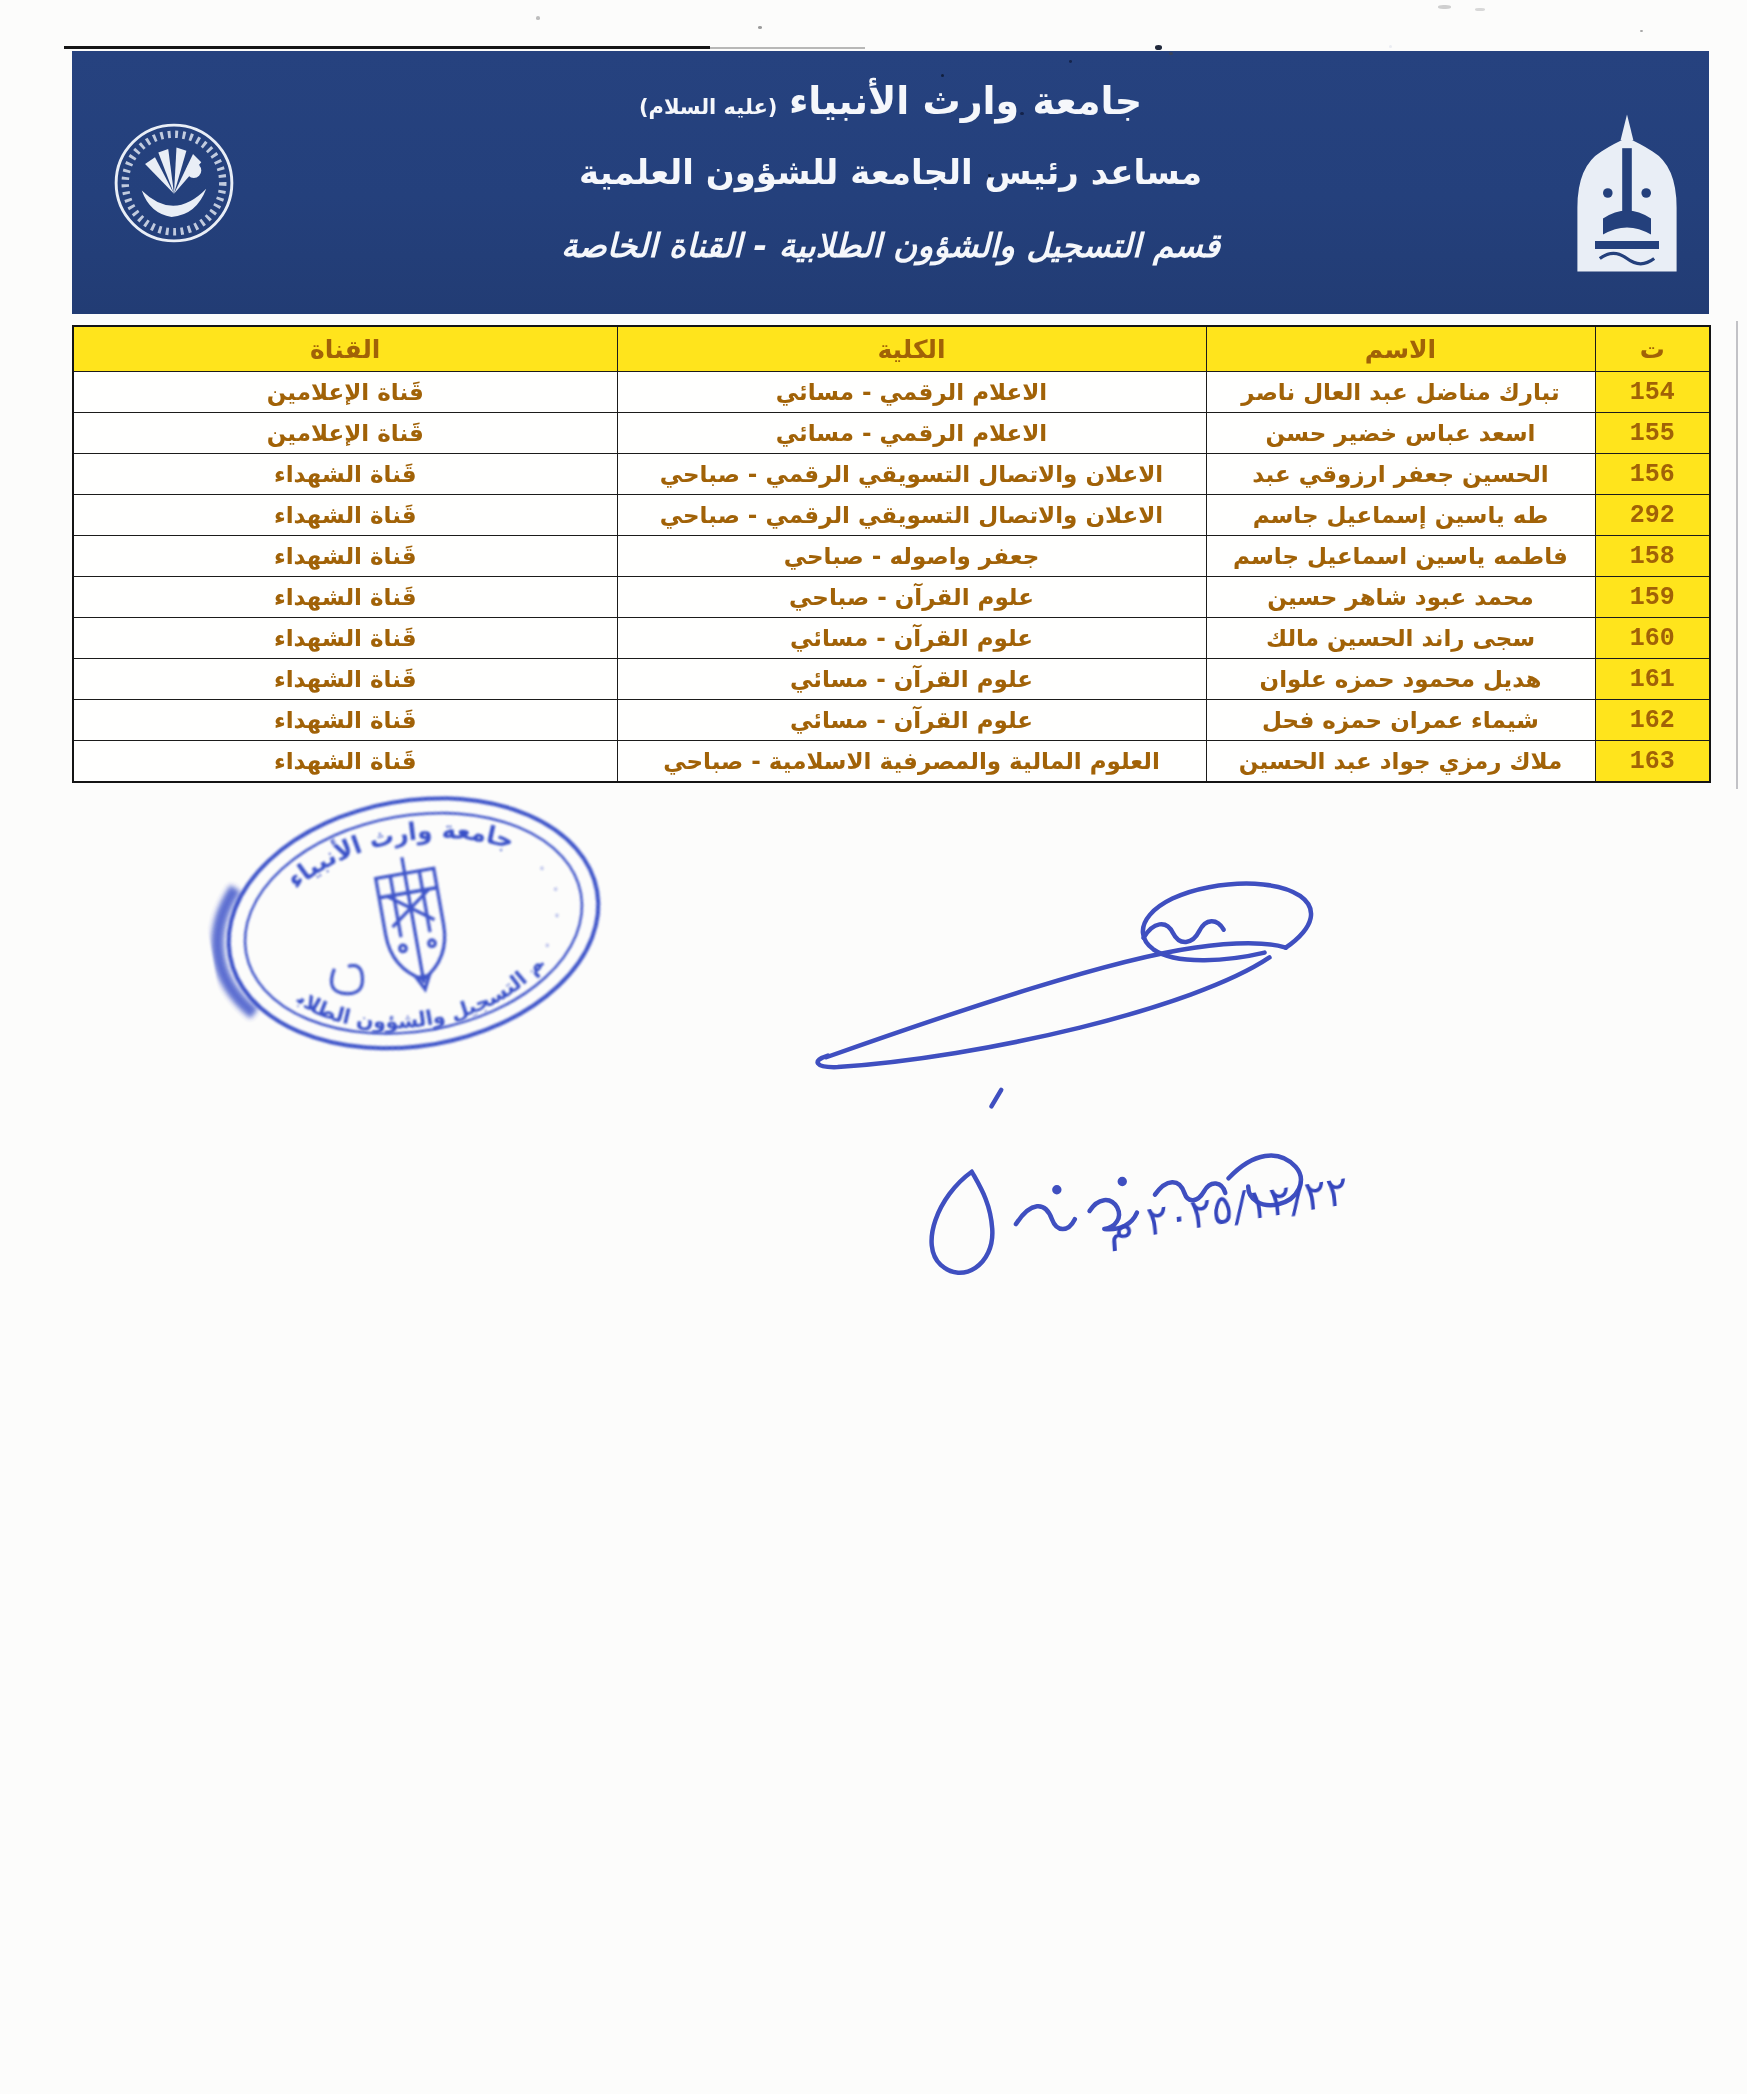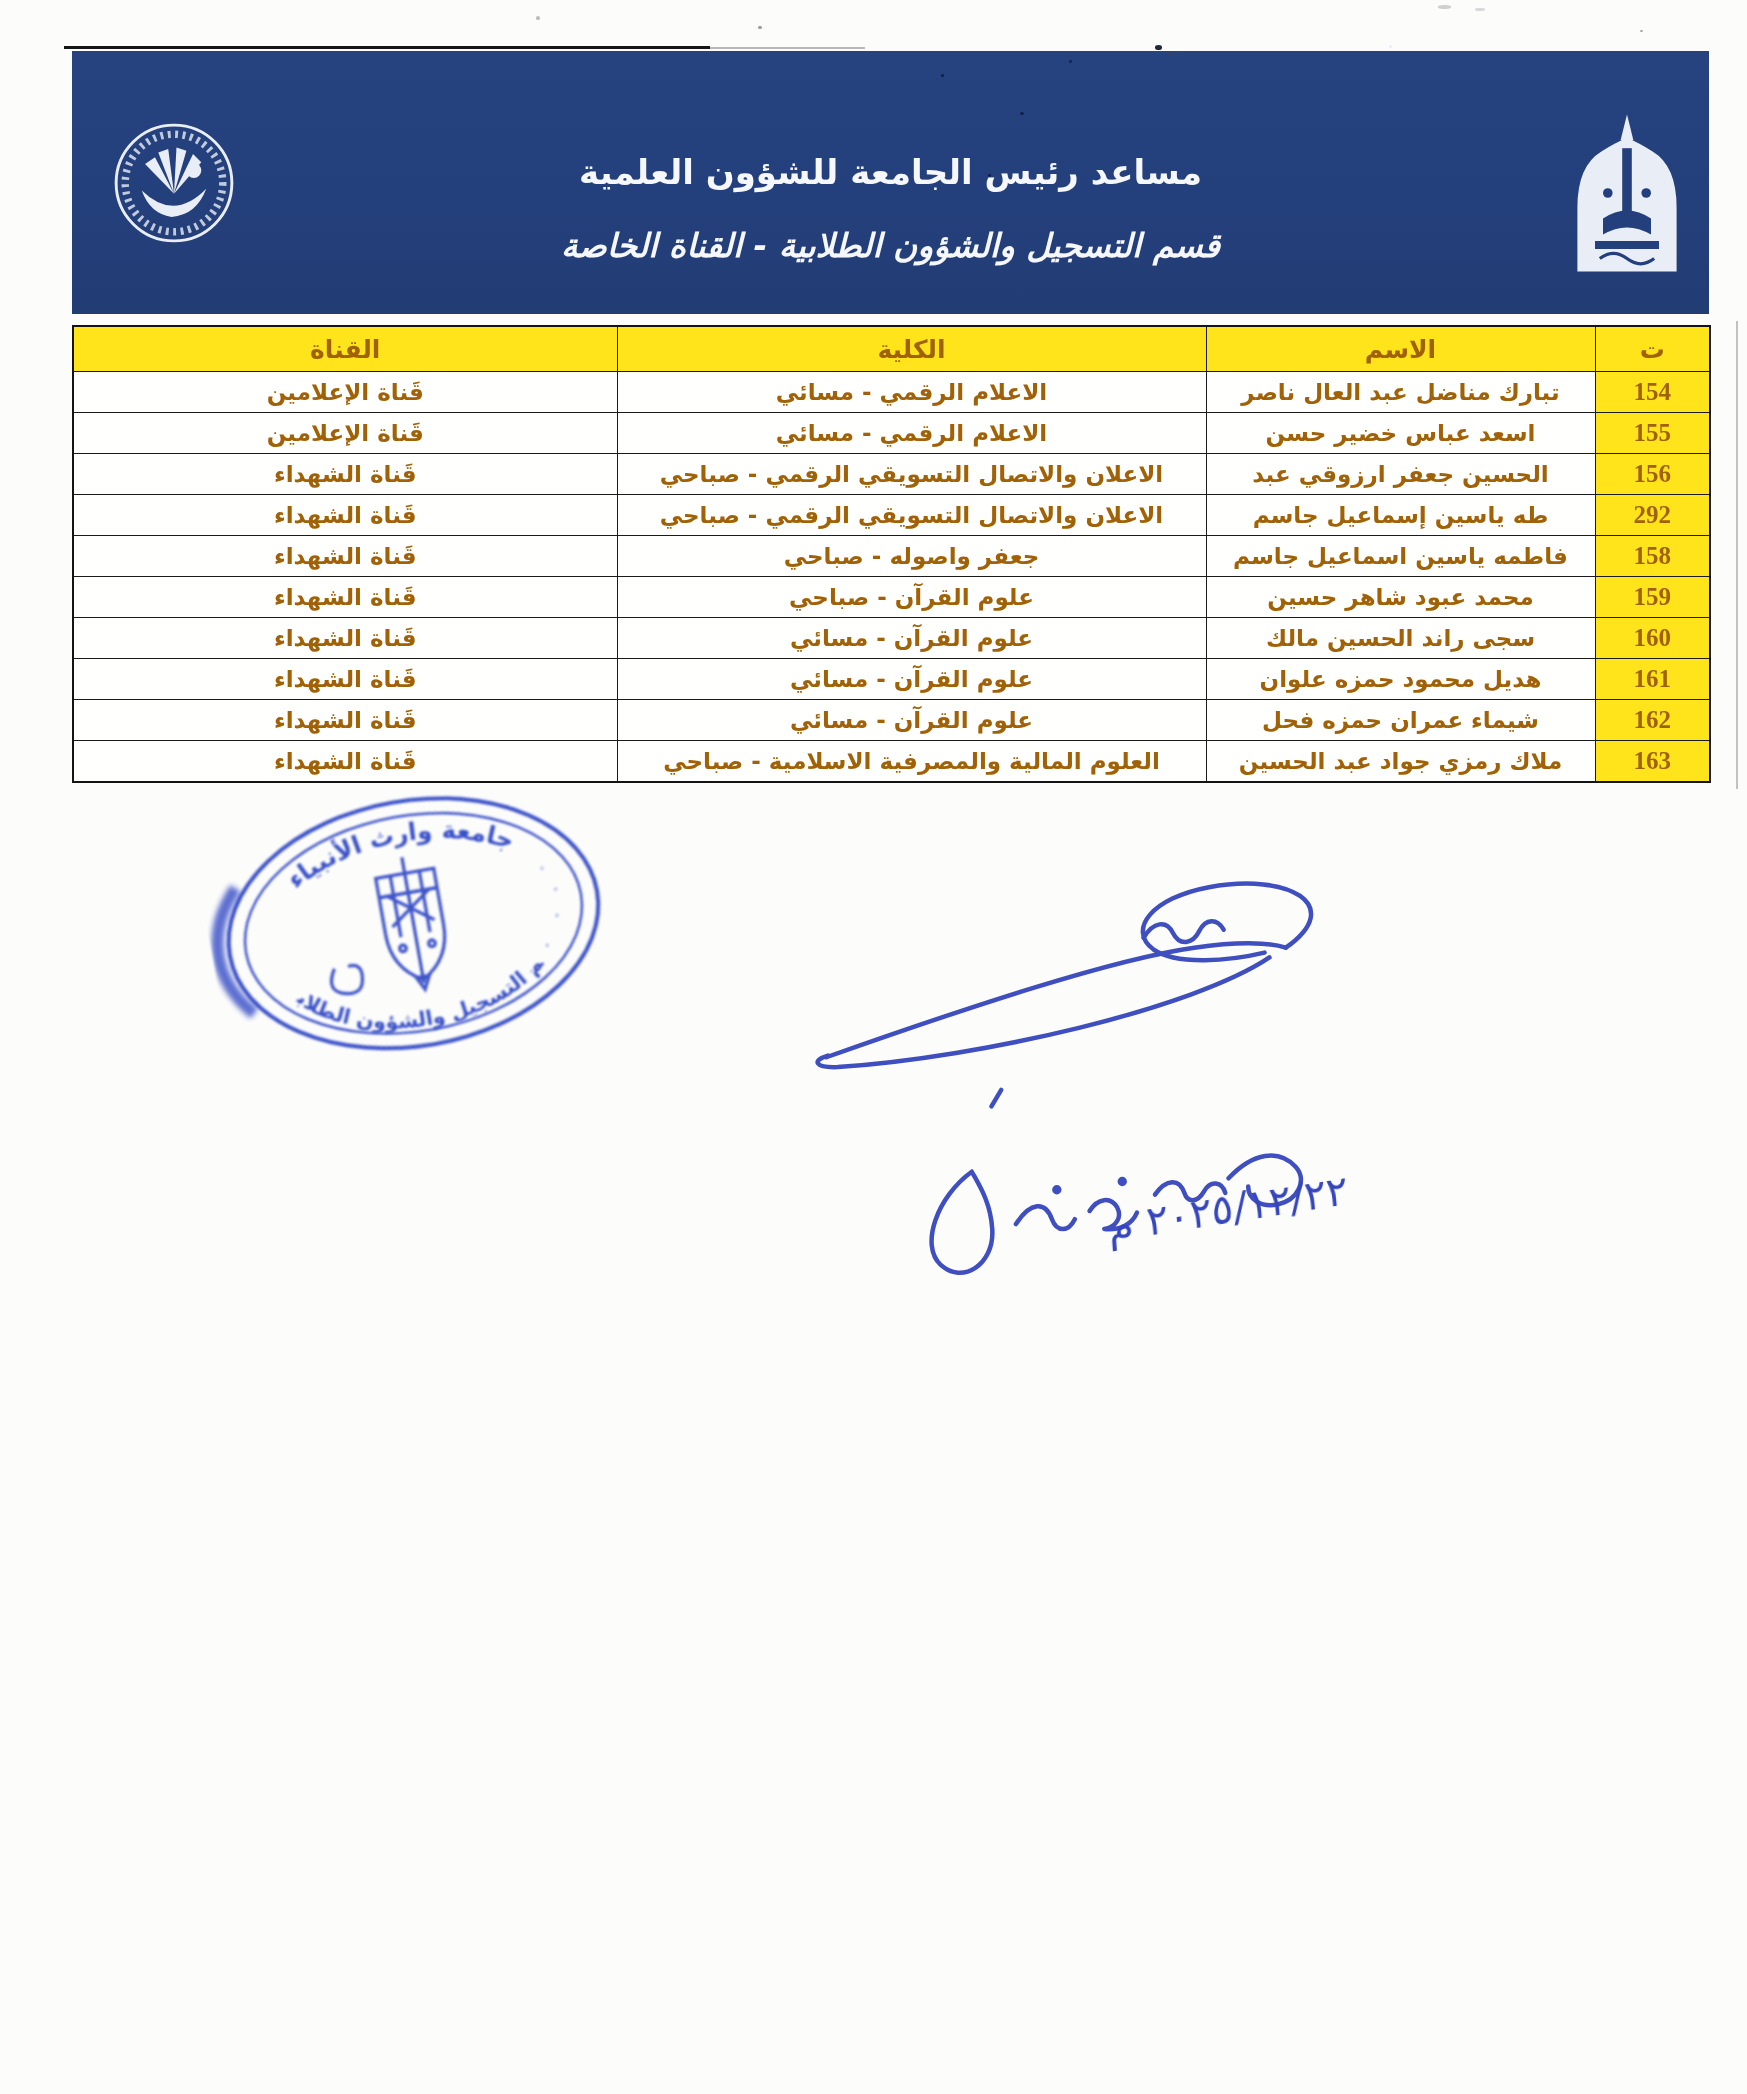--- a/index.html
+++ b/index.html
@@ -26,21 +26,21 @@
     position:absolute; left:72px; top:325px; width:1637px;
     border-collapse:collapse; direction:rtl; table-layout:fixed;
     border:2.5px solid #141414;
   }
   .doc-table th,.doc-table td{
     border:1.6px solid #1b1b1b; text-align:center; vertical-align:middle;
     padding:0; font-weight:700; color:#a16207; overflow:hidden; white-space:nowrap;
   }
   .doc-table th{background:#ffe41c;height:44px;font-size:25px;}
   .doc-table td{background:#fffffe;height:40px;font-size:23px;}
-  .doc-table td.c-no{background:#ffe41c;font-size:25px;font-family:Liberation Serif, serif;}
+  .doc-table td.c-no{background:#ffe41c;font-size:25px;font-family:Liberation Mono, monospace;}
   
   .stamp{position:absolute;left:205px;top:768px;width:417px;height:309px;}
   .signature{position:absolute;left:769px;top:851px;width:646px;height:491px;}
   .hand-date{
     position:absolute;left:1015px;top:1185px;width:426px;
     direction:rtl;text-align:center;color:#3546bd;font-size:41px;
     transform:rotate(-9deg) skewX(-5deg);letter-spacing:1.6px;
     filter:blur(0.2px);
   }
   
@@ -65,20 +65,23 @@
       <g fill="#e9eef6">
         <path d="M75,88 L40,52 L52,44 Z"></path>
         <path d="M75,88 L56,38 L68,34 Z"></path>
         <path d="M75,88 L78,32 L90,36 Z"></path>
         <path d="M75,88 L98,40 L108,50 Z"></path>
         <path d="M36,84 Q75,122 114,82 Q102,114 72,116 Q46,112 36,84 Z"></path>
         <circle cx="99" cy="60" r="9"></circle>
       </g>
     </svg>
 
+    <div class="b-line b-line1">
+      <span>جامعة وارث الأنبياء</span><span class="honorific">(عليه السلام)</span>
+    </div>
     <div class="b-line b-line2">مساعد رئيس الجامعة للشؤون العلمية</div>
     <div class="b-line b-line3">قسم التسجيل والشؤون الطلابية - القناة الخاصة</div>
 
     <svg class="logo logo-right" viewBox="0 0 160 200">
       <g fill="#e9eef6">
         <path d="M80,2 L88,34 L72,34 Z"></path>
         <path d="M18,198 L18,118 Q18,66 48,48 Q66,37 80,31 Q94,37 112,48 Q142,66 142,118 L142,198 Z"></path>
       </g>
       <g fill="#24407c">
         <rect x="74" y="44" width="12" height="82"></rect>

